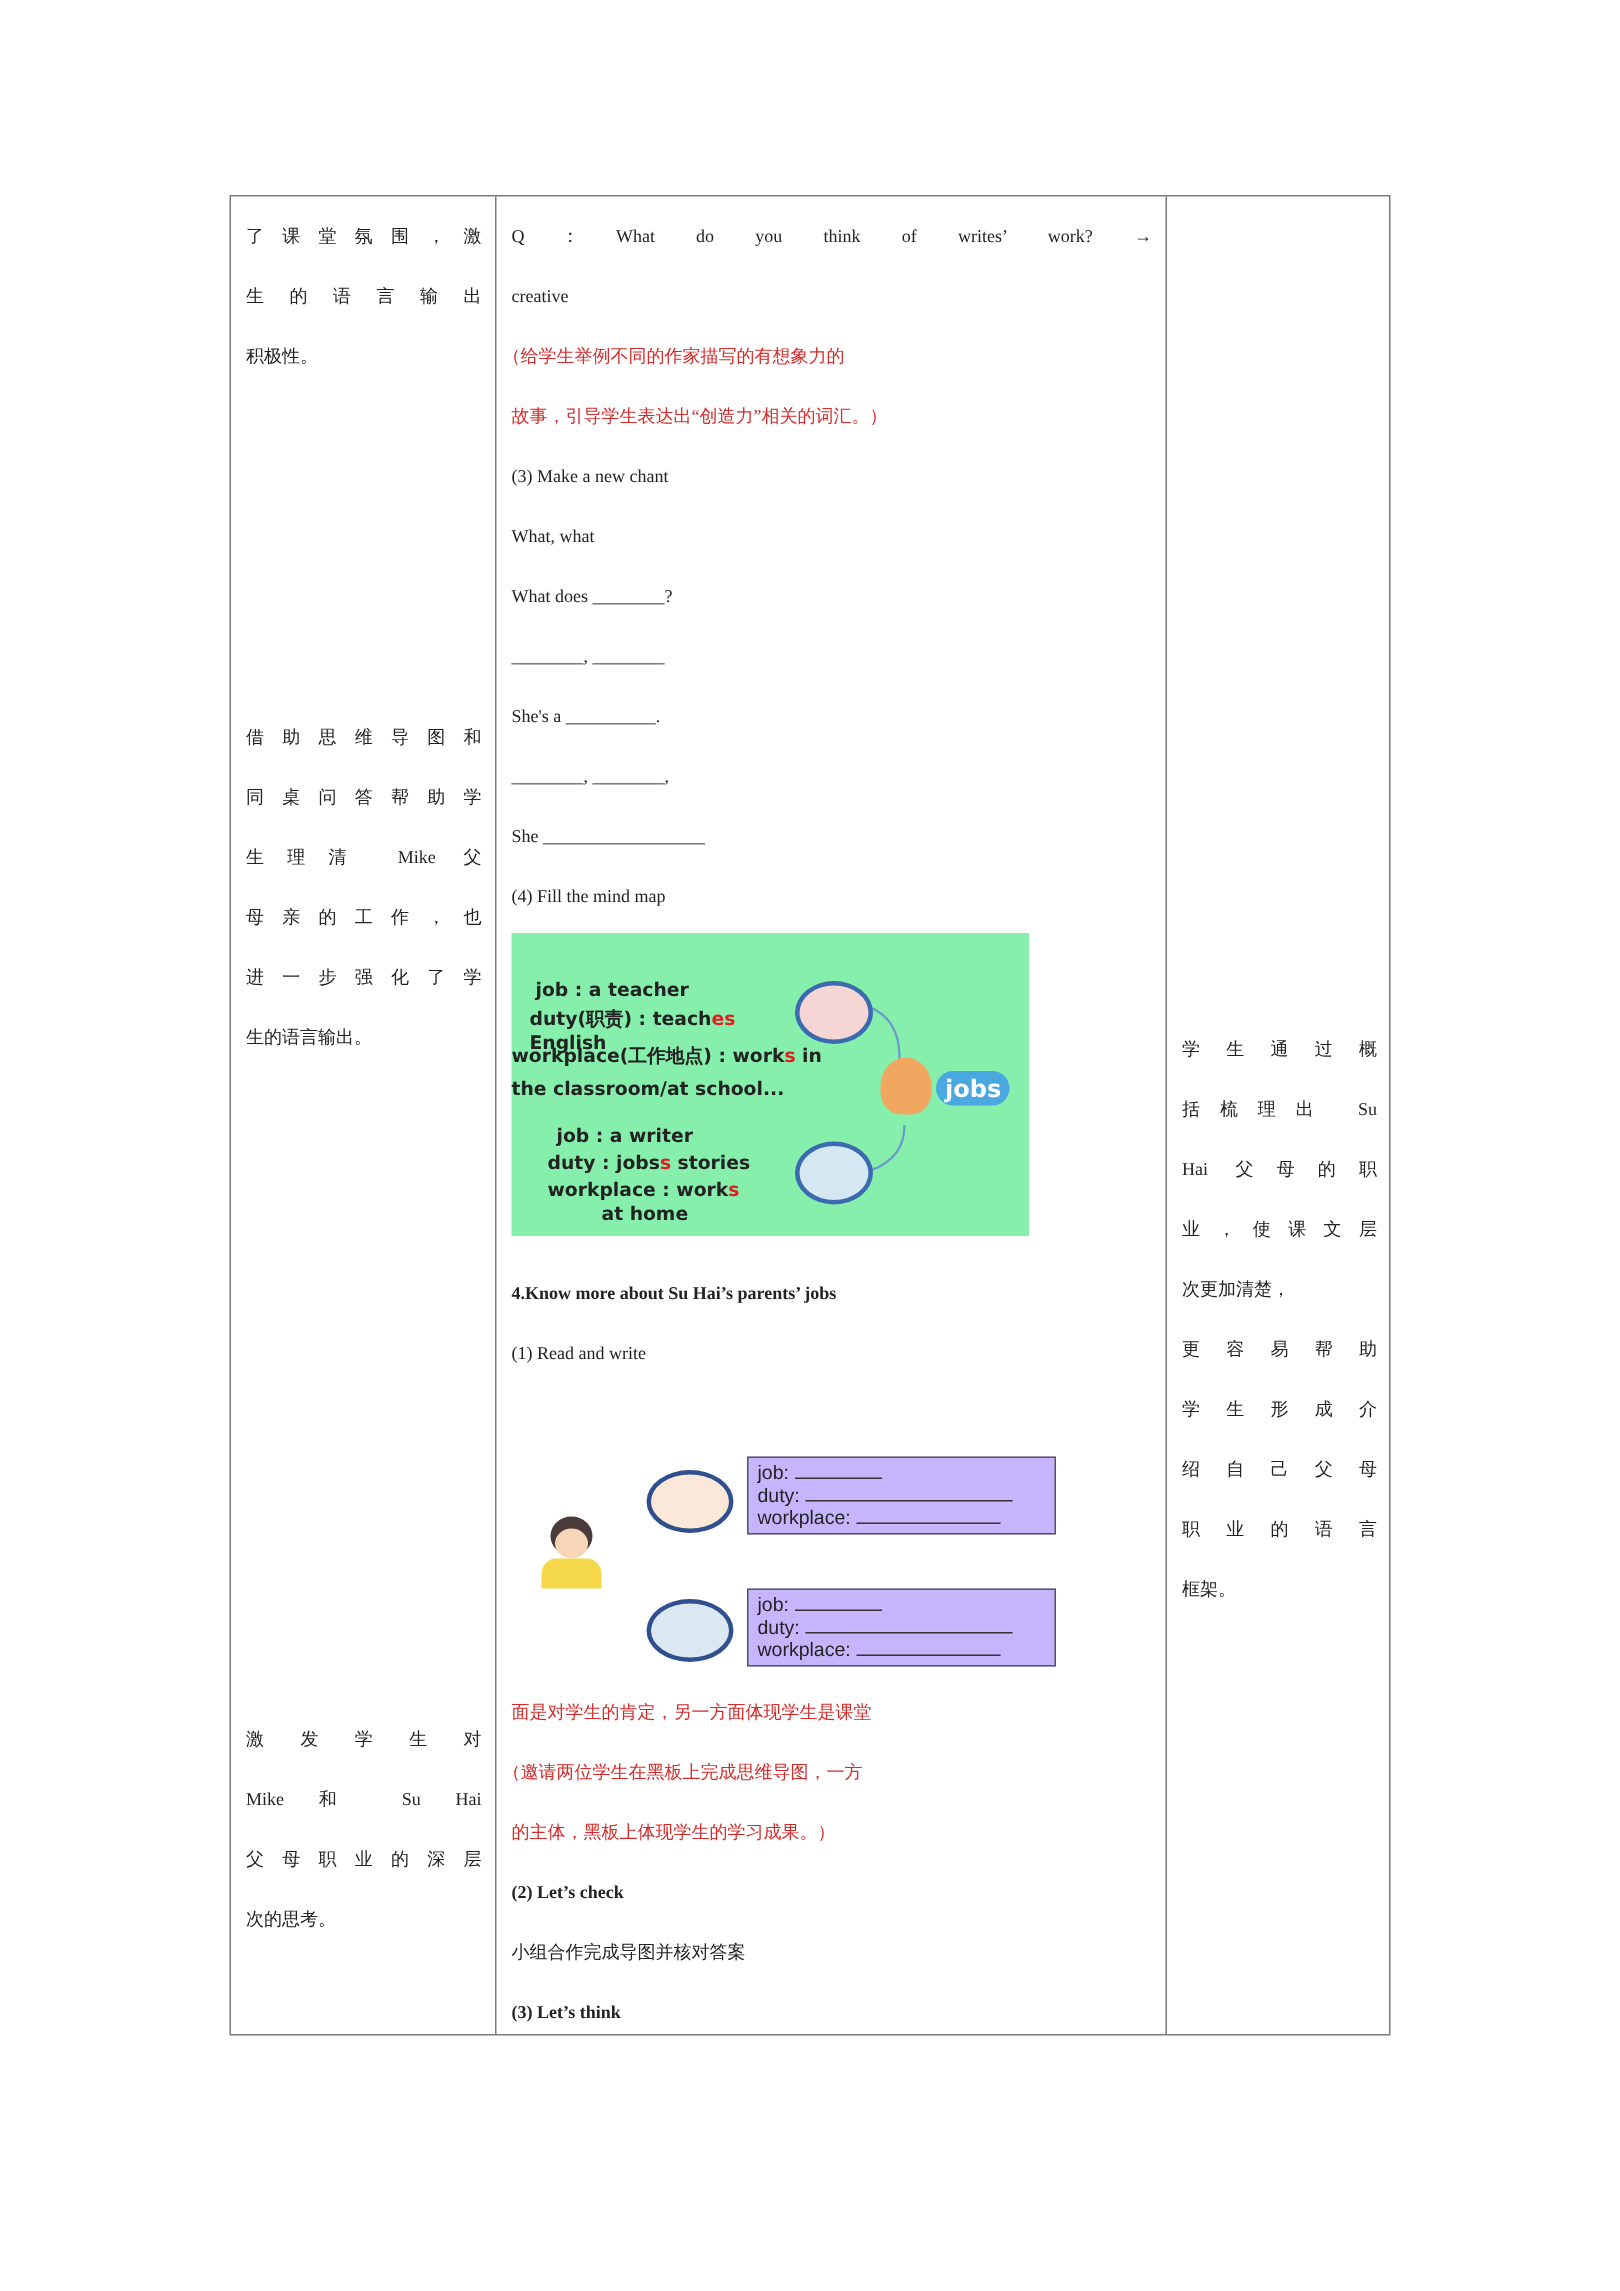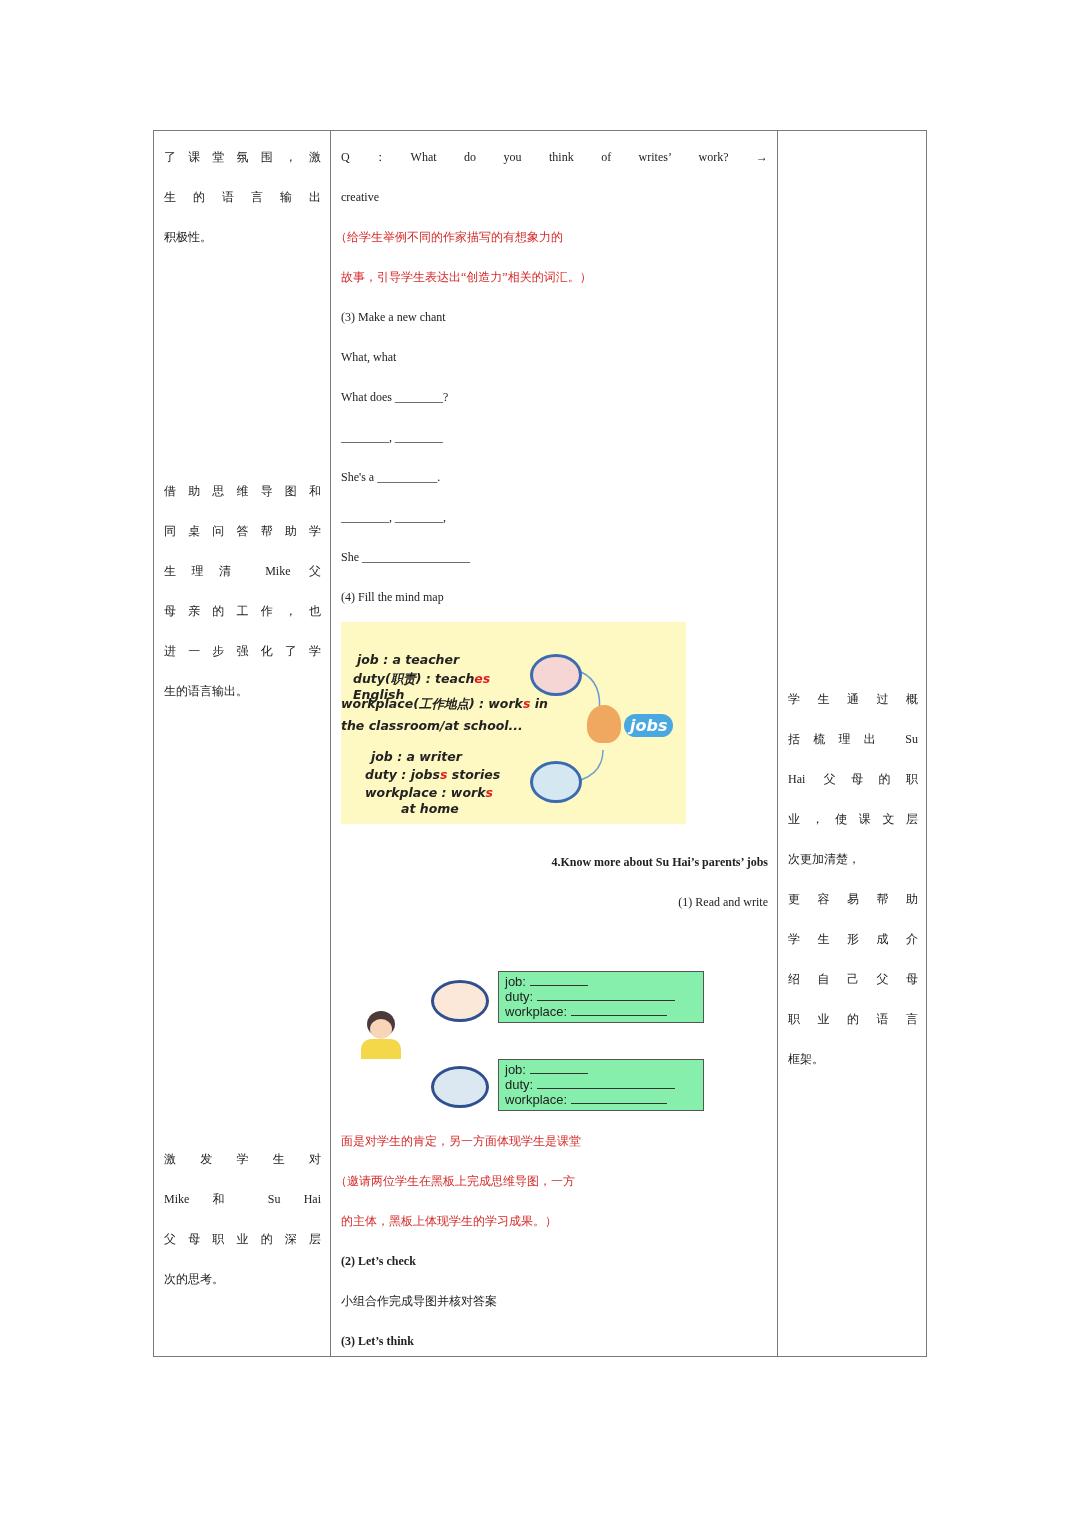--- a/index.html
+++ b/index.html
@@ -10,25 +10,25 @@
   .vline { position: absolute; top: 0; bottom: 0; width: 0; border-left: 1.5px solid #7a7a7a; }
   .col { position: absolute; top: 0; box-sizing: border-box; }
   .c1 { left: 0; width: 177px; padding: 0 10px; }
   .c2 { left: 177px; width: 447px; padding: 0 10px; }
   .c3 { left: 624px; width: 150px; padding: 0 10px; }
   .line { font-size: 12px; line-height: 40px; height: 40px; white-space: nowrap; }
   .jline { text-align: justify; text-align-last: justify; white-space: nowrap; }
   .red { color: #d62a2a; }
   .bold { font-weight: bold; }
   .abs { position: absolute; }
-  .mind-map { position: absolute; left: 10px; width: 345px; height: 202px; background: #fef9c3; font-style: italic; }
+  .mind-map { position: absolute; left: 10px; width: 345px; height: 202px; background: #86efac; }
   .mm-text { position: absolute; font-family: "DejaVu Sans", sans-serif; font-weight: bold; font-size: 12.5px; color: #222; line-height: 16px; white-space: nowrap; }
   .circle { position: absolute; border-radius: 50%; border: 3px solid #3b6ab0; box-sizing: border-box; }
   .jobs-bubble { position: absolute; background: #4aa8e0; color: #fff; font-family: "DejaVu Sans", sans-serif; font-weight: bold; font-size: 16px; border-radius: 14px; padding: 2px 6px; }
-  .box { position: absolute; border: 1px solid #555; background: #86efac; box-sizing: border-box; padding: 2px 6px; font-family: "Liberation Sans", sans-serif; font-size: 13px; line-height: 15px; }
+  .box { position: absolute; border: 1px solid #555; background: #c4b5fd; box-sizing: border-box; padding: 2px 6px; font-family: "Liberation Sans", sans-serif; font-size: 13px; line-height: 15px; }
   .fill { display: inline-block; border-bottom: 1px solid #333; height: 11px; vertical-align: baseline; }
 </style>
 </head>
 <body>
 
 <div class="table">
   <div class="vline" style="left:175.5px"></div>
   <div class="vline" style="left:622.5px"></div>
 
   <div class="col c1">
@@ -82,21 +82,21 @@
       <svg class="abs" style="left:0;top:0" width="345" height="202">
         <path d="M240 50 Q262 60 258 92" stroke="#6a9ad0" stroke-width="1.5" fill="none"></path>
         <path d="M262 128 Q262 150 240 158" stroke="#6a9ad0" stroke-width="1.5" fill="none"></path>
       </svg>
       <div class="circle" style="left:189px;top:32px;width:52px;height:42px;background:#f6d5d5;"></div>
       <div class="circle" style="left:189px;top:139px;width:52px;height:42px;background:#d5e8f2;"></div>
       <div class="abs" style="left:246px;top:83px;width:34px;height:38px;border-radius:50% 50% 40% 40%;background:#f0a860;"></div>
       <div class="jobs-bubble" style="left:283px;top:92px;">jobs</div>
     </div>
 
-    <div class="abs" style="top:711px;left:10px;width:427px;text-align:right;">
+    <div class="abs" style="top:711px;left:10px;width:427px;">
       <div class="line bold">4.Know more about Su Hai’s parents’ jobs</div>
       <div class="line">(1) Read and write</div>
     </div>
 
     <div class="abs" style="top:835px;left:30px;width:345px;height:150px;">
       <div class="abs" style="left:0;top:45px;width:40px;height:50px;">
         <div style="position:absolute;left:6px;top:0;width:28px;height:26px;border-radius:50%;background:#4a3a3a;"></div>
         <div style="position:absolute;left:9px;top:8px;width:22px;height:20px;border-radius:50%;background:#f7d6b8;"></div>
         <div style="position:absolute;left:0;top:28px;width:40px;height:20px;border-radius:10px 10px 0 0;background:#f5d84a;"></div>
       </div>

